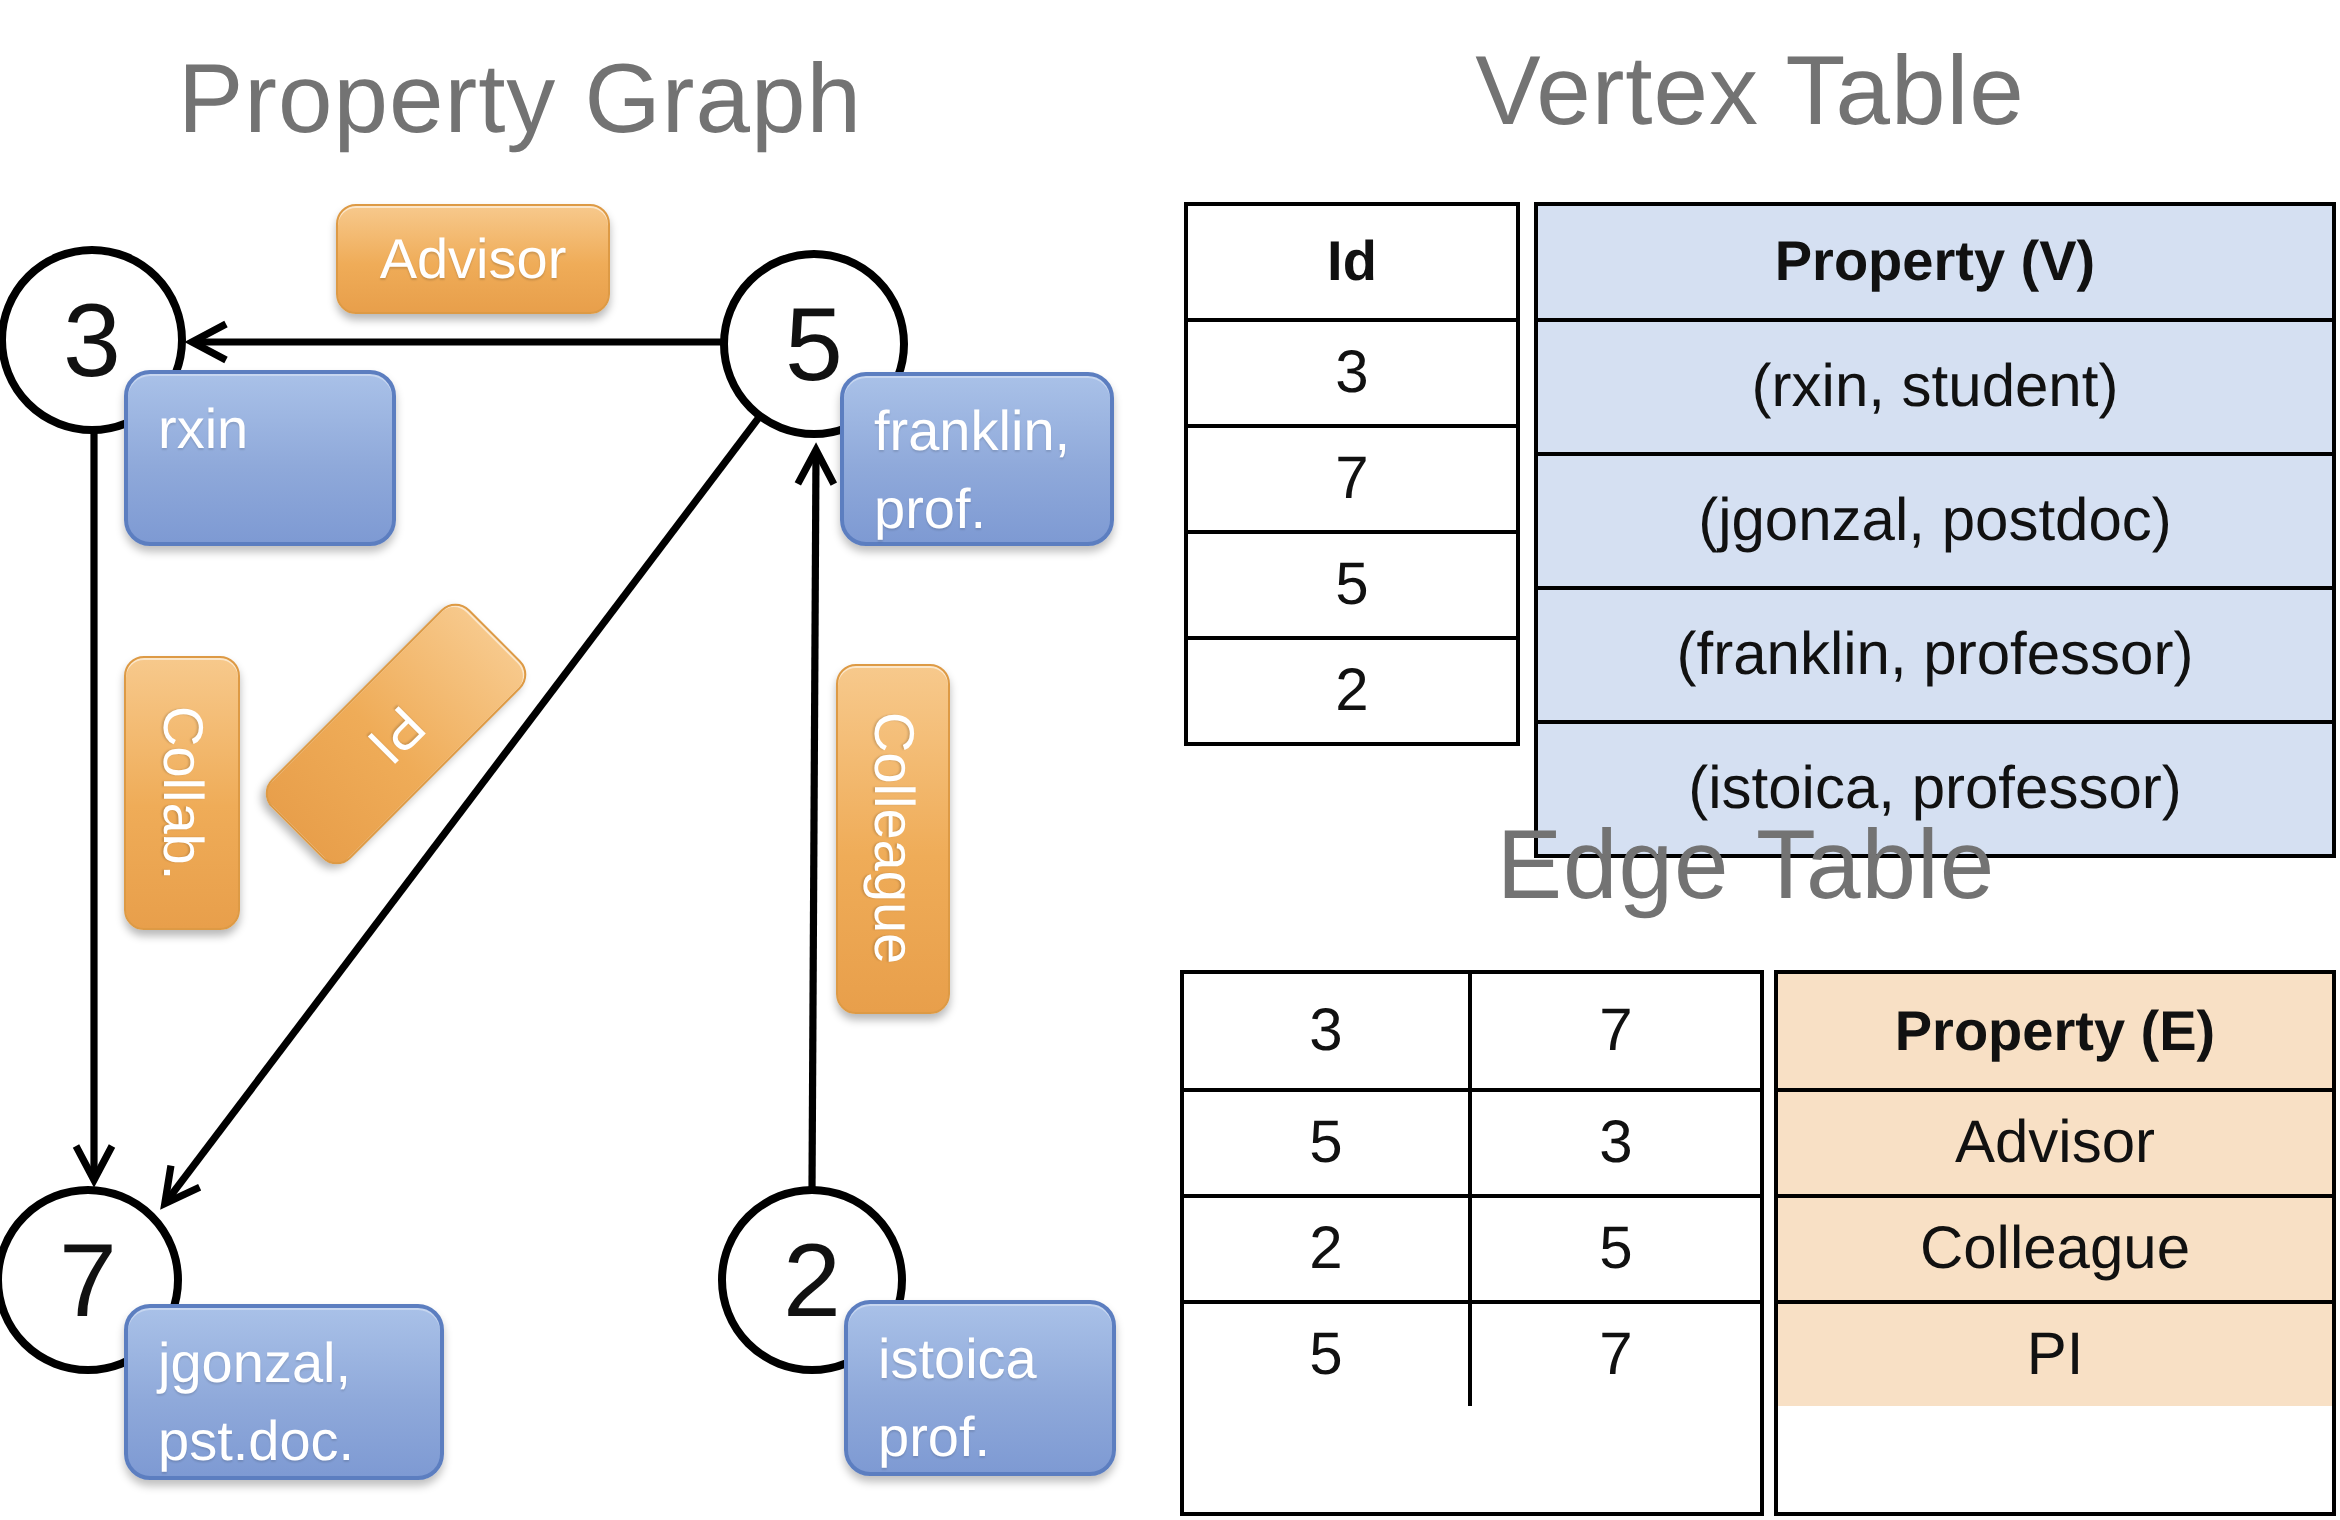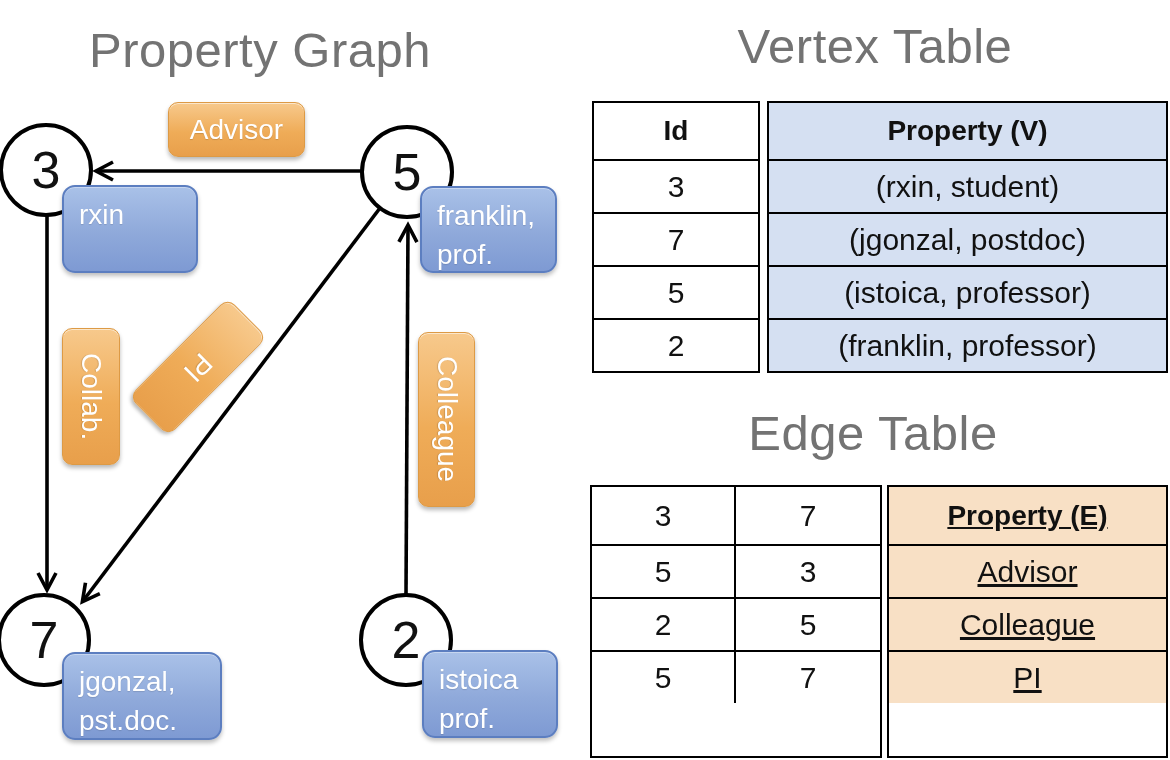--- a/index.html
+++ b/index.html
@@ -34,21 +34,21 @@
     position:absolute; border:2px solid #000; box-sizing:border-box;
     display:grid; background:#fff;
   }
   .trow{
     border-top:2px solid #000; display:flex; align-items:center;
     justify-content:center; font-size:30px;
   }
   .trow:first-child{ border-top:none; }
   .trow.hdr{ font-weight:bold; font-size:28px; }
   .vfill{ background:#d5e0f2; }
-  .efill{ background:#f8e0c5;text-decoration:underline; }
+  .efill{ background:#f8e0c5; }
   .split{ justify-content:flex-start; padding:0; }
   .cell{ flex:0 0 50%; height:100%; display:flex; align-items:center; justify-content:center; box-sizing:border-box; }
   .cell.first{ border-right:2px solid #000; }
   svg text{ font-family:"Liberation Sans", sans-serif; }
 </style>
 </head>
 <body>
 
 <div id="canvas">
 
@@ -100,26 +100,26 @@
   <div class="title" style="left:592px; top:18px; width:566px;">Vertex Table</div>
 
   <div class="tblock" style="left:592px; top:101px; width:168px; height:272px; grid-template-rows:56px 1fr 1fr 1fr 1fr;">
     <div class="trow hdr">Id</div>
     <div class="trow">3</div>
     <div class="trow">7</div>
     <div class="trow">5</div>
     <div class="trow">2</div>
   </div>
 
-  <div class="tblock" style="left:767px; top:101px; width:401px; height:272px; grid-template-rows:56px 1fr 1fr 1fr 1fr;">
+  <div class="tblock" style="left:767px; top:101px; width:401px; height:328px; grid-template-rows:56px 1fr 1fr 1fr 1fr;">
     <div class="trow hdr vfill">Property (V)</div>
     <div class="trow vfill">(rxin, student)</div>
     <div class="trow vfill">(jgonzal, postdoc)</div>
+    <div class="trow vfill">(franklin, professor)</div>
     <div class="trow vfill">(istoica, professor)</div>
-    <div class="trow vfill">(franklin, professor)</div>
   </div>
 
   <div class="title" style="left:590px; top:405px; width:566px;">Edge Table</div>
 
   <div class="tblock" style="left:590px; top:485px; width:292px; height:273px; grid-template-rows:57px 1fr 1fr 1fr 1fr;">
     <div class="trow split">
       <div class="cell first">3</div>
       <div class="cell">7</div>
     </div>
     <div class="trow split">

